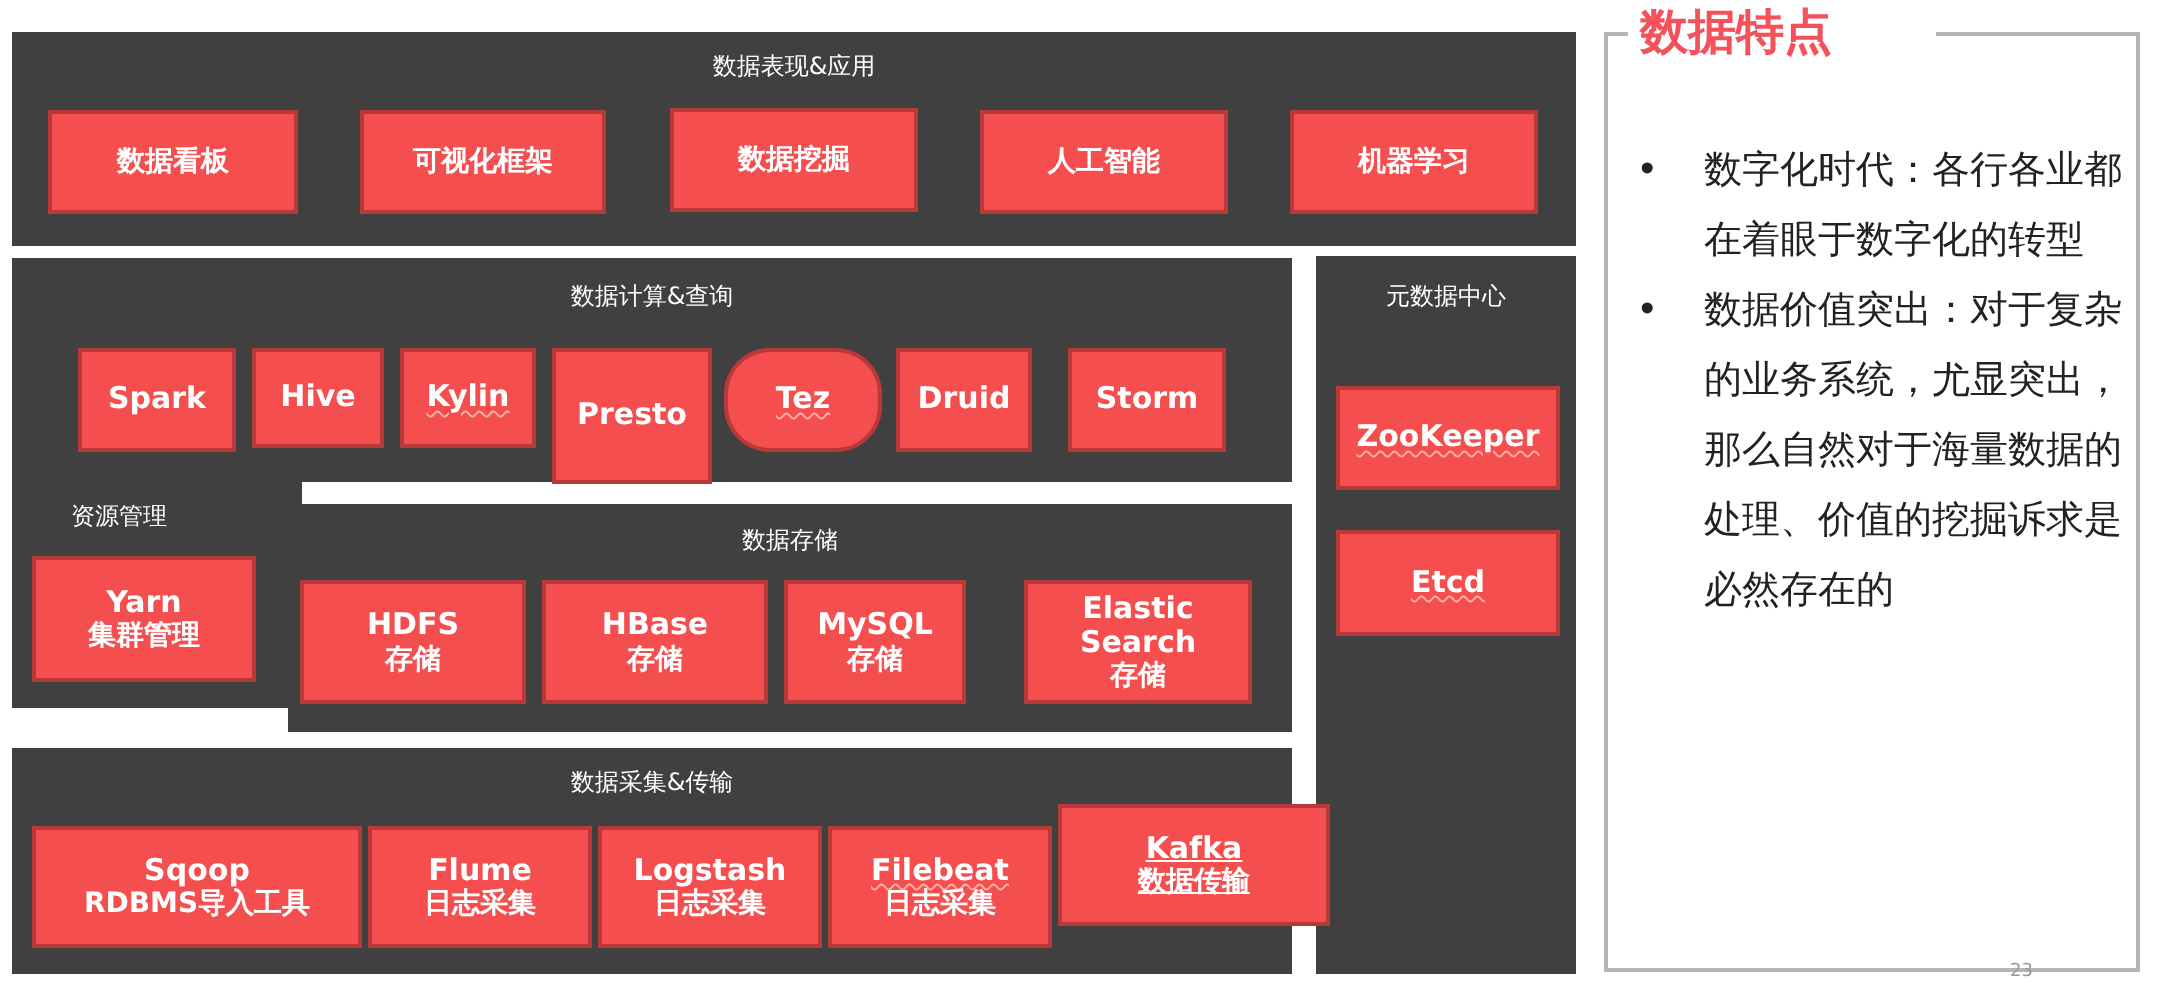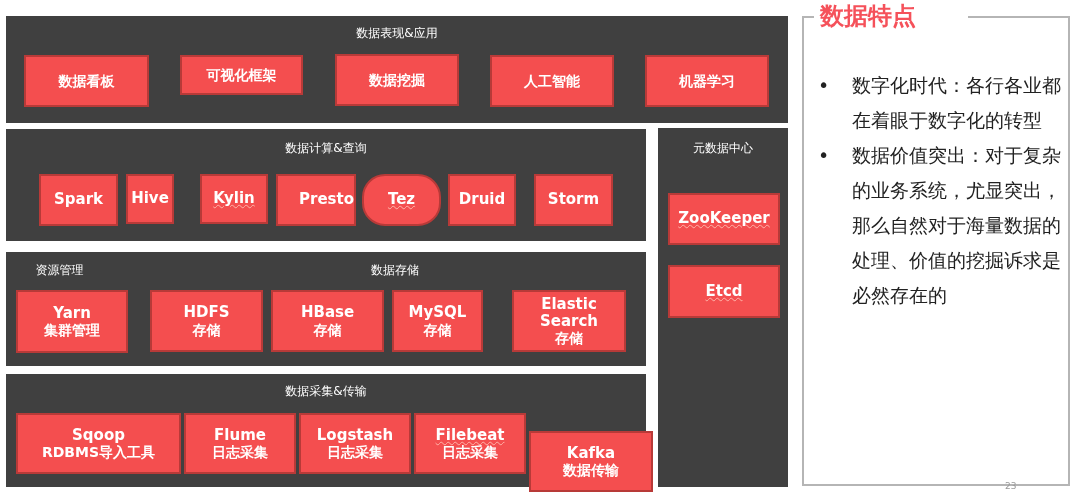--- a/index.html
+++ b/index.html
@@ -27,46 +27,46 @@
   .page-num { position:absolute; left:1005px; top:481px; font-size:9px; color:#999; }
 </style>
 </head>
 <body>
 
 <div class="panel" style="left:6px;top:16px;width:782px;height:107px;">
   <div class="panel-title" style="top:9px;">数据表现&amp;应用</div>
   <div class="box" style="left:18px;top:39px;width:125px;height:52px;">
       <span class="single">数据看板</span>
     </div>
-  <div class="box" style="left:174px;top:39px;width:123px;height:40px;">
+  <div class="box" style="left:174px;top:39px;width:123px;height:52px;">
       <span class="single">可视化框架</span>
     </div>
   <div class="box" style="left:329px;top:38px;width:124px;height:52px;">
       <span class="single">数据挖掘</span>
     </div>
   <div class="box" style="left:484px;top:39px;width:124px;height:52px;align-items:center;">
       <span class="single">人工智能</span>
     </div>
   <div class="box" style="left:639px;top:39px;width:124px;height:52px;">
       <span class="single">机器学习</span>
     </div>
 </div>
 
 <div class="panel" style="left:6px;top:129px;width:640px;height:112px;">
   <div class="panel-title" style="top:11px;">数据计算&amp;查询</div>
   <div class="box" style="left:33px;top:45px;width:79px;height:52px;">
       <span class="en">Spark</span>
     </div>
-  <div class="box" style="left:120px;top:45px;width:48px;height:50px;">
+  <div class="box" style="left:120px;top:45px;width:66px;height:50px;">
       <span class="en">Hive</span>
     </div>
   <div class="box" style="left:194px;top:45px;width:68px;height:50px;">
       <span class="en ul">Kylin</span>
     </div>
-  <div class="box" style="left:270px;top:45px;width:80px;height:52px;align-items:flex-end;">
+  <div class="box" style="left:270px;top:45px;width:80px;height:68px;">
       <span class="en">Presto</span>
     </div>
   <div class="box" style="left:356px;top:45px;width:79px;height:52px;border-radius:23px;">
       <span class="en ul">Tez</span>
     </div>
   <div class="box" style="left:442px;top:45px;width:68px;height:52px;">
       <span class="en">Druid</span>
     </div>
   <div class="box" style="left:528px;top:45px;width:79px;height:52px;">
       <span class="en">Storm</span>
@@ -76,21 +76,21 @@
 <div class="panel" style="left:658px;top:128px;width:130px;height:359px;">
   <div class="panel-title" style="top:12px;">元数据中心</div>
   <div class="box" style="left:10px;top:65px;width:112px;height:52px;">
       <span class="en ul">ZooKeeper</span>
     </div>
   <div class="box" style="left:10px;top:137px;width:112px;height:53px;">
       <span class="en ul">Etcd</span>
     </div>
 </div>
 
-<div class="panel" style="left:6px;top:252px;width:145px;height:114px;">
+<div class="panel" style="left:6px;top:240px;width:145px;height:114px;">
   <div class="panel-title" style="top:10px;left:-38px;">资源管理</div>
   <div class="box" style="left:10px;top:38px;width:112px;height:63px;">
     <span class="en">Yarn</span>
     <span class="cn">集群管理</span>
   </div>
 </div>
 
 <div class="panel" style="left:144px;top:252px;width:502px;height:114px;">
   <div class="panel-title" style="top:10px;">数据存储</div>
   <div class="box" style="left:6px;top:38px;width:113px;height:62px;">
@@ -123,21 +123,21 @@
     <span class="cn">日志采集</span>
   </div>
   <div class="box" style="left:293px;top:39px;width:112px;height:61px;">
     <span class="en">Logstash</span>
     <span class="cn">日志采集</span>
   </div>
   <div class="box" style="left:408px;top:39px;width:112px;height:61px;">
     <span class="en ul">Filebeat</span>
     <span class="cn">日志采集</span>
   </div>
-  <div class="box" style="left:523px;top:57px;width:124px;height:61px;">
+  <div class="box" style="left:523px;top:28px;width:136px;height:61px;text-decoration:underline;">
     <span class="en">Kafka</span>
     <span class="cn">数据传输</span>
   </div>
 </div>
 
 <div class="side-frame"></div>
 <div class="side-topline-l"></div>
 <div class="side-topline-r"></div>
 <div class="side-title">数据特点</div>
 <ul class="bullets">

